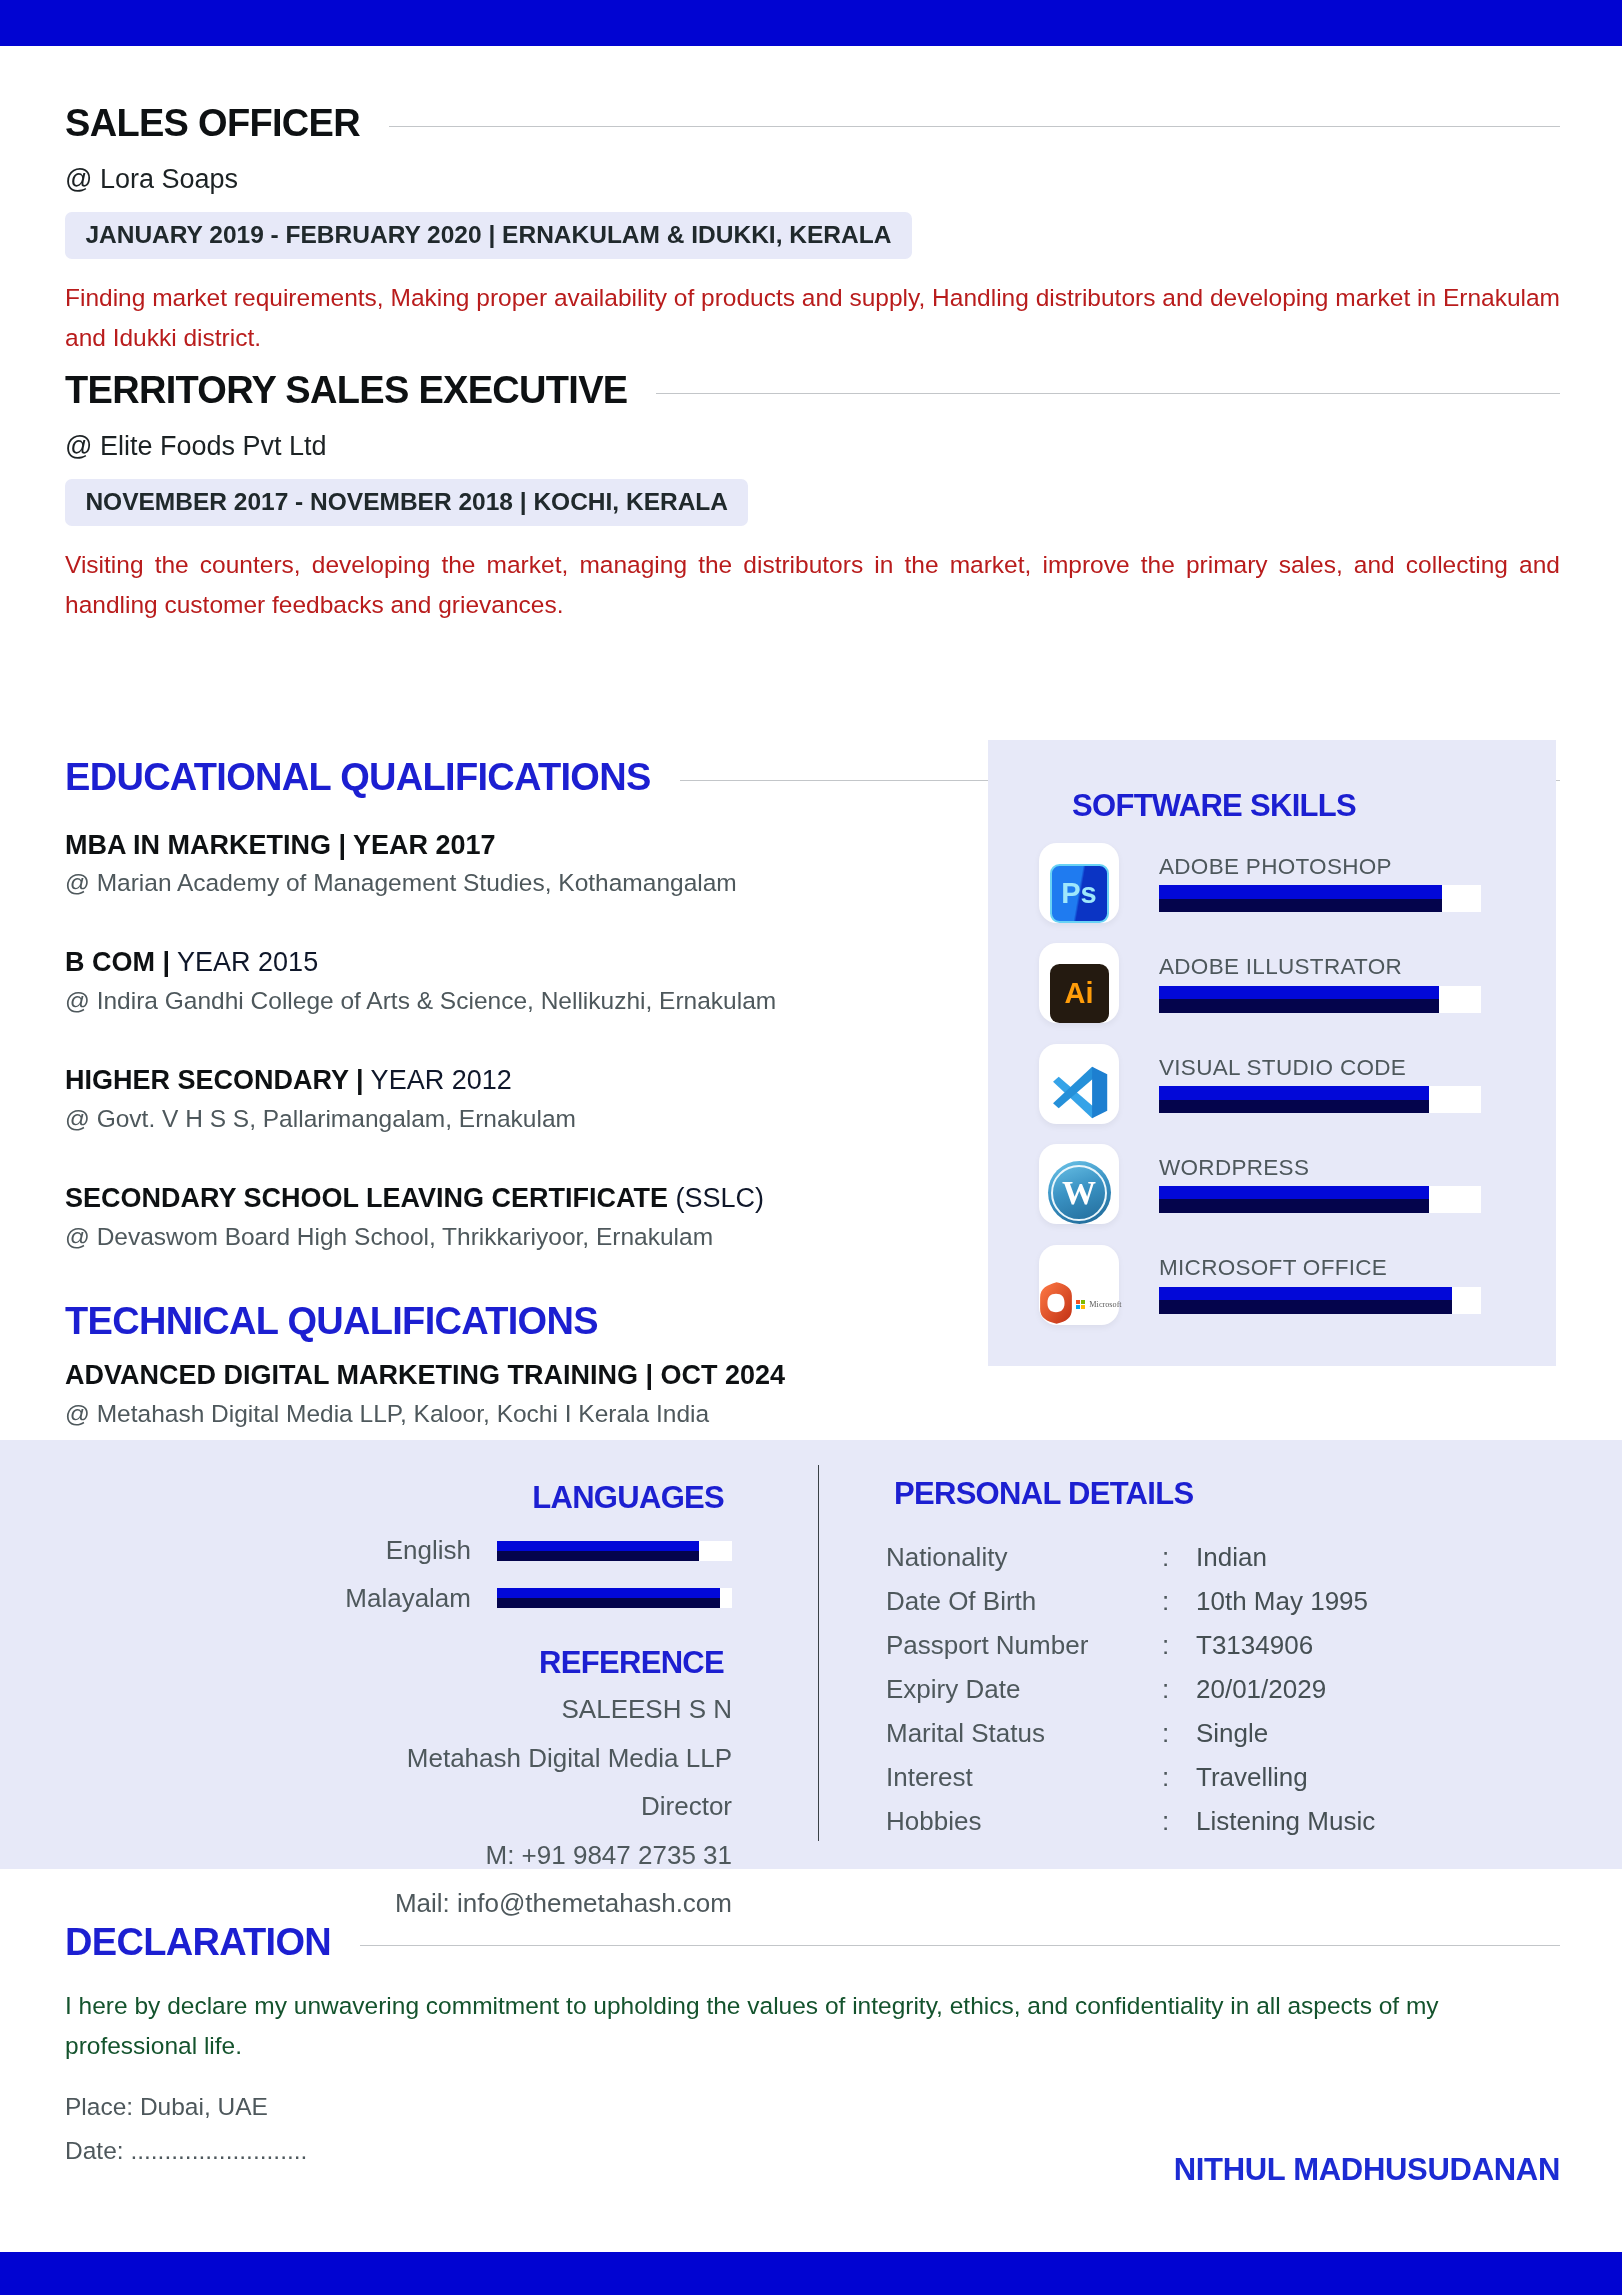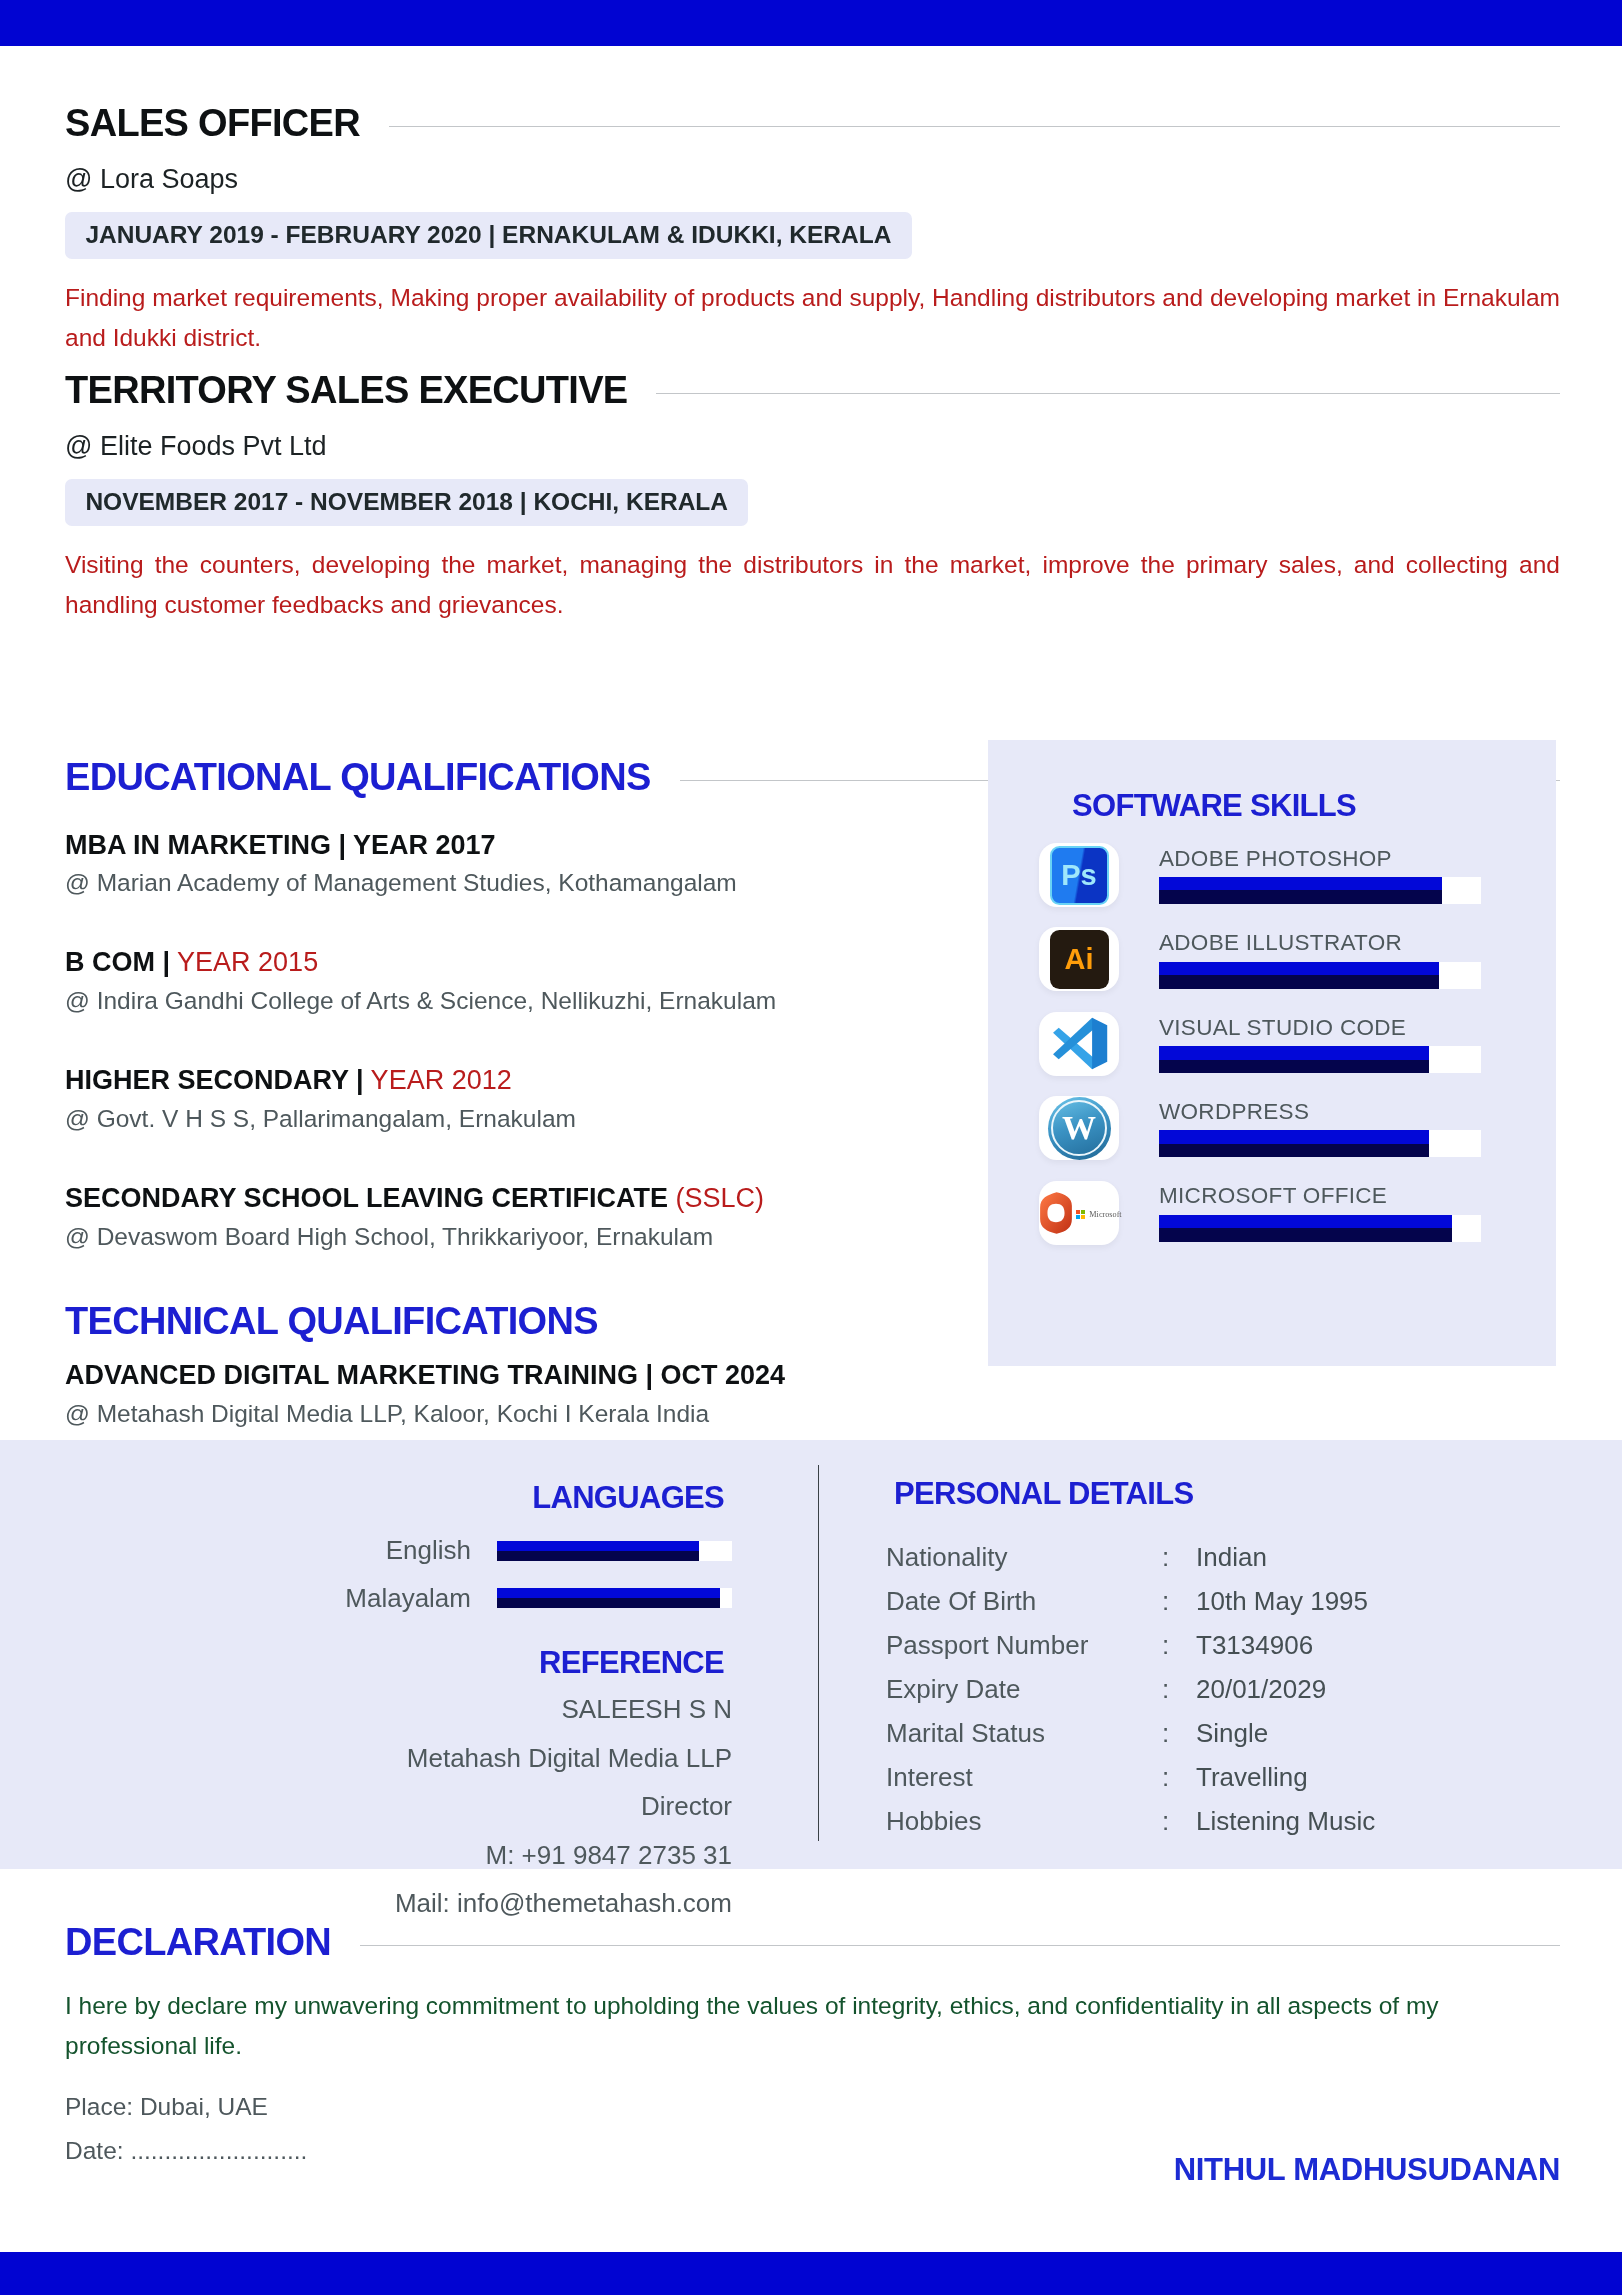--- a/index.html
+++ b/index.html
@@ -21,32 +21,32 @@
   .para{margin-top:19px;font-size:24.5px;line-height:40px;color:#b91c1c;text-align:justify;}
 
   .job1{position:absolute;left:65px;top:101px;right:63px;}
   .job2{position:absolute;left:65px;top:368px;right:63px;}
 
   .edu{position:absolute;left:65px;top:755px;right:63px;}
   .edu-items{width:906px;margin-top:27px;}
   .edu-item{margin-bottom:48px;}
   .edu-title{font-size:27px;line-height:1.3;color:#0e1113;}
   .edu-title .b{font-weight:bold;}
-  .edu-title .r{font-weight:normal;color:#b91c1c;}
+  .edu-title .r{font-weight:normal;color:#0f172a;}
   .edu-inst{font-size:24.5px;color:#4e585c;margin-top:6.8px;}
   .tech-head{margin-top:27px;}
   .tech-item{margin-top:13.6px;}
 
   
   .skills-panel{position:absolute;left:988px;top:740px;width:568px;height:626px;background:#e7e9f8;}
   .skills-h{margin:48px 0 0 84px;font-size:31px;font-weight:bold;letter-spacing:-0.7px;color:#1c1fd1;}
   .skill-row{display:flex;align-items:center;margin:19px 0 0 51px;}
   .skill-row + .skill-row{margin-top:20.4px;}
-  .icon-card{width:80px;height:64px;background:#fff;border-radius:17.7px;display:flex;
-             align-items:center;justify-content:center;box-shadow:0 2.7px 6.8px rgba(0,0,0,0.05);flex:0 0 auto;}
+  .icon-card{width:80px;height:80px;background:#fff;border-radius:17.7px;display:flex;
+             align-items:flex-end;justify-content:center;box-shadow:0 2.7px 6.8px rgba(0,0,0,0.05);flex:0 0 auto;}
   .skill-info{margin-left:40px;}
   .skill-label{font-size:22.5px;color:#4e585c;letter-spacing:0.3px;white-space:nowrap;}
   .skillbar{position:relative;width:322px;height:27px;background:#ffffff;margin-top:5.5px;}
   .fill2{height:100%;background:linear-gradient(180deg,#0208d8 0,#0208d8 50%,#04044c 50%,#04044c 100%);}
 
   
   .ps-logo{width:59px;height:59px;border-radius:9.5px;border:2.7px solid #69d3f5;box-sizing:border-box;
            background:linear-gradient(100deg,#1f7bf0 48%,#0b34c4 52%);display:flex;align-items:center;
            justify-content:center;font-size:29px;font-weight:bold;color:#9fe7fb;}
   .ai-logo{width:59px;height:59px;border-radius:9.5px;background:#241a10;display:flex;align-items:center;

